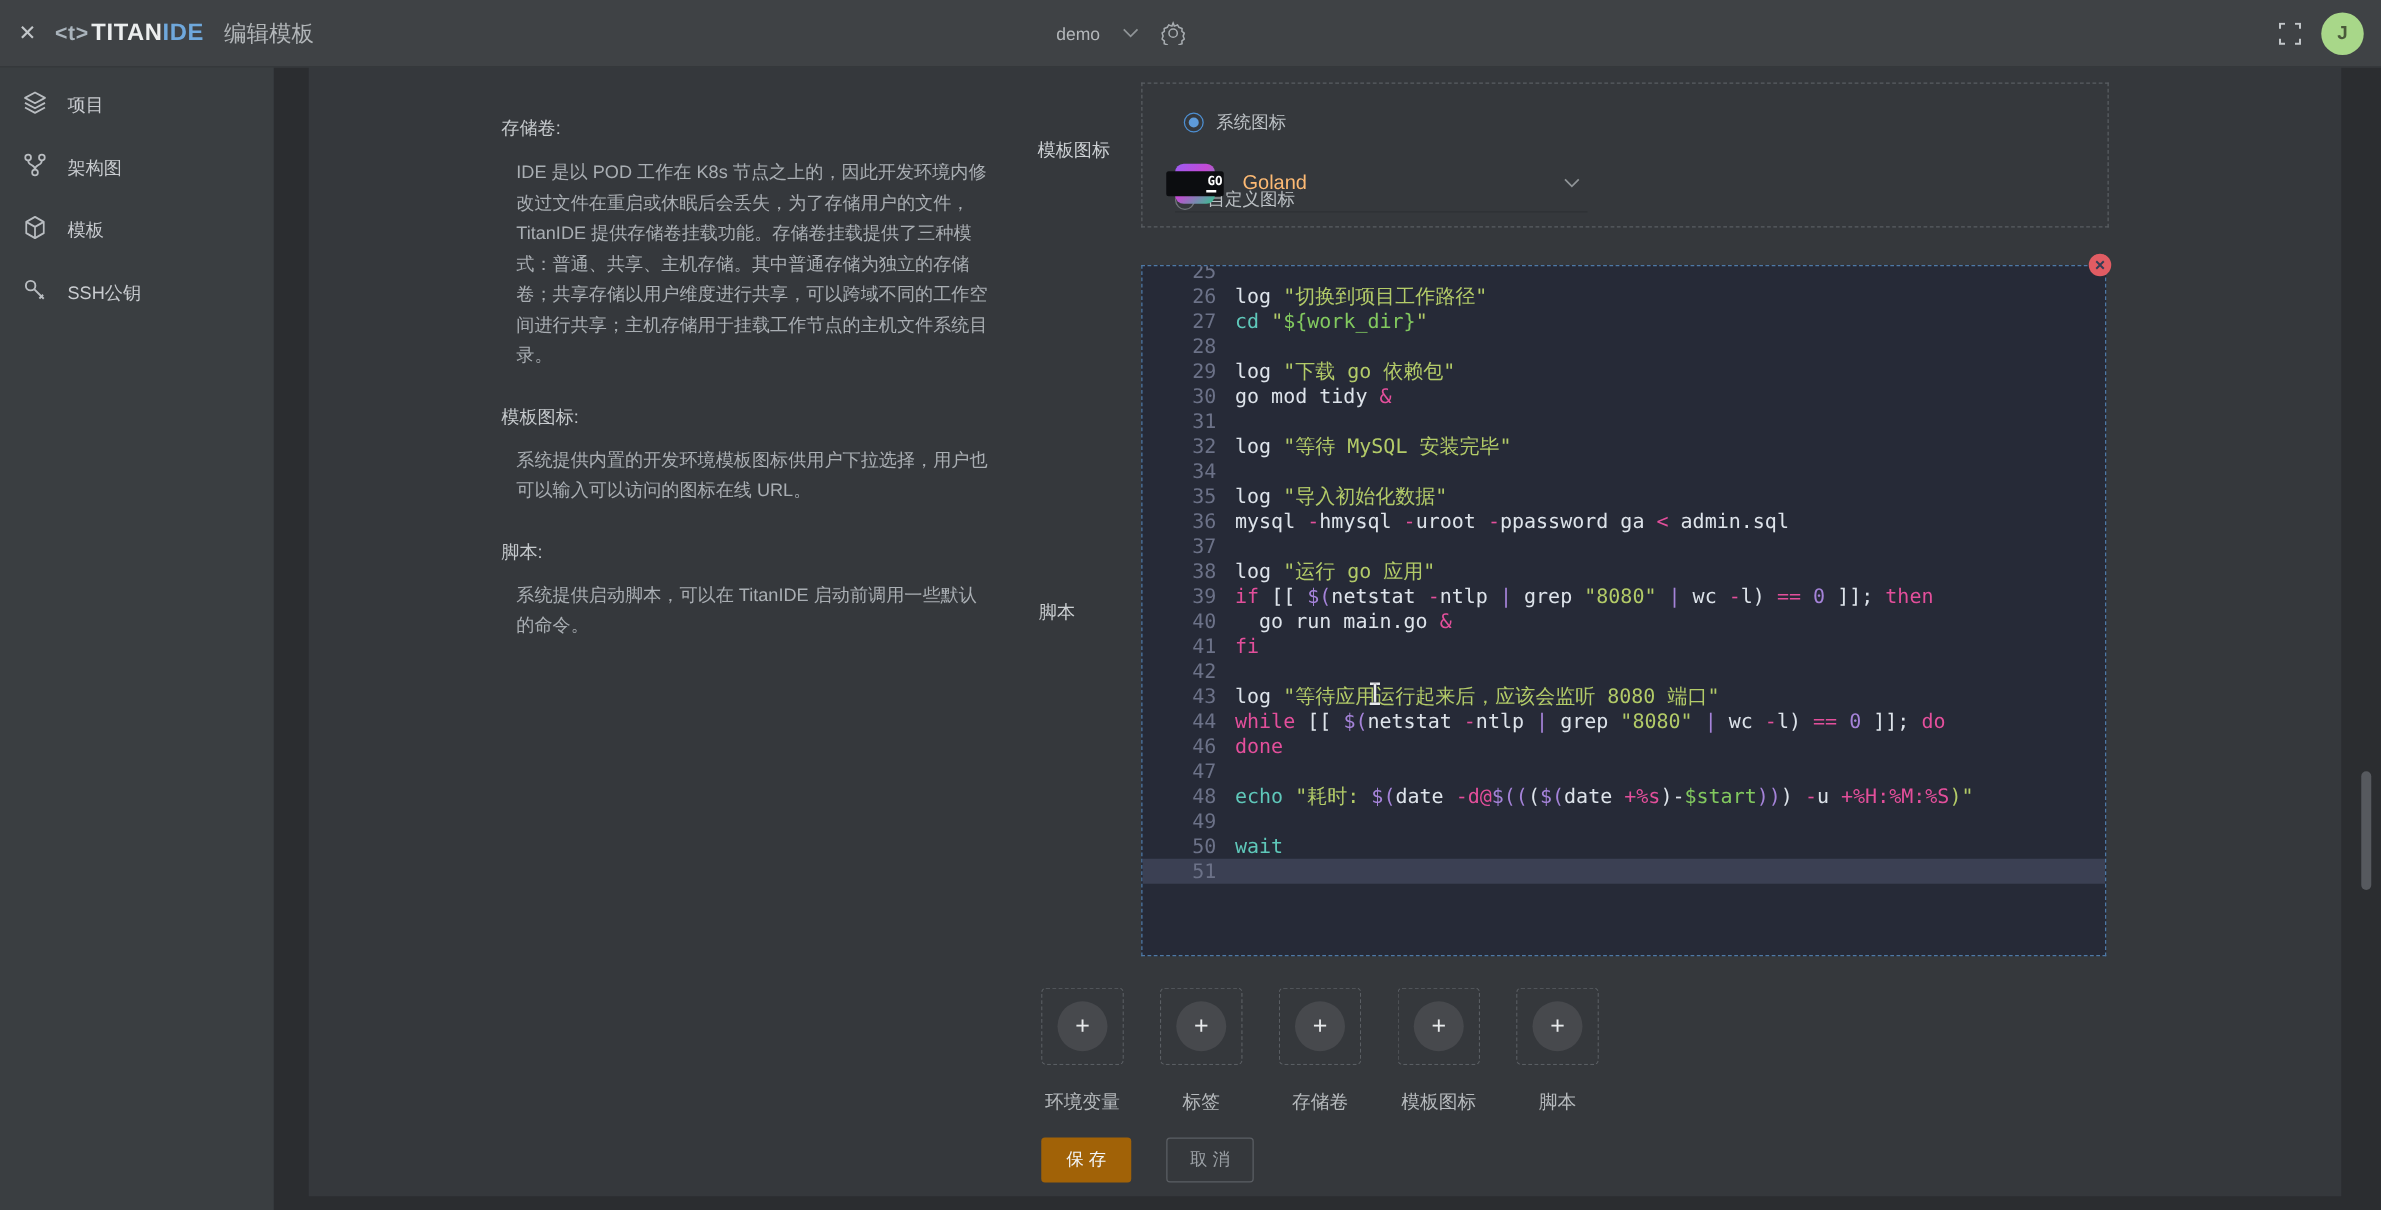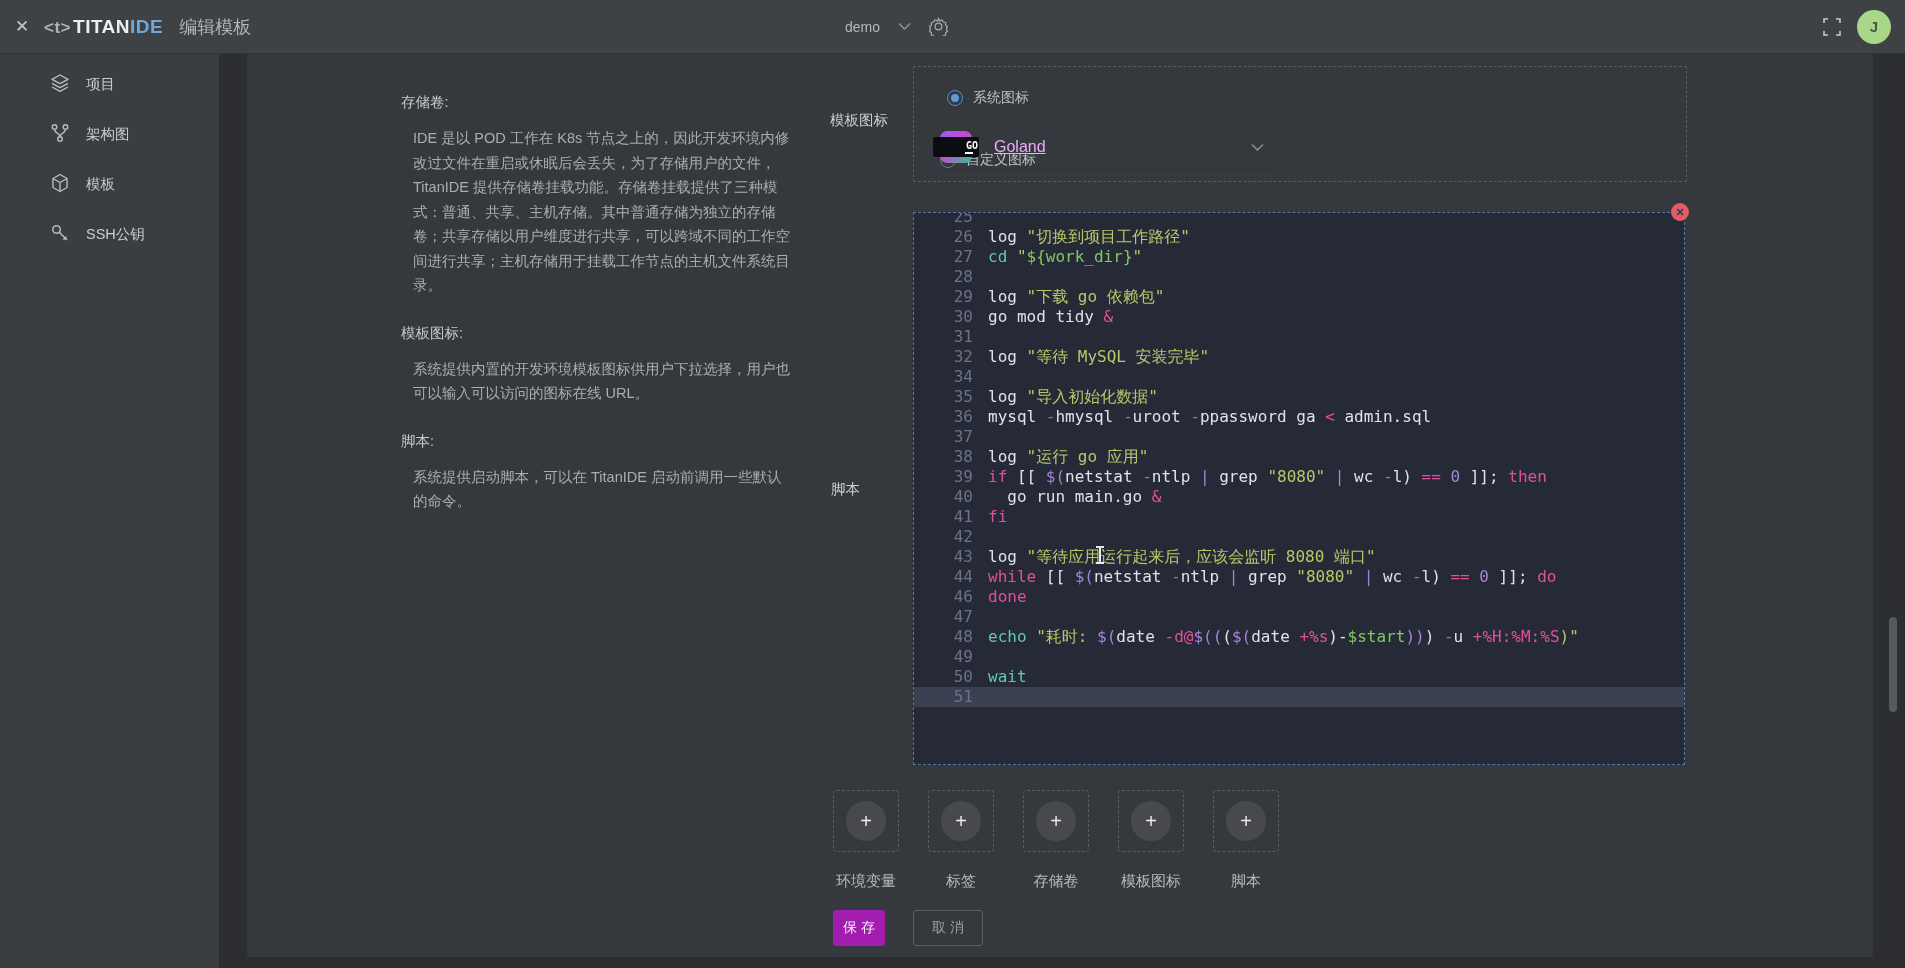--- a/index.html
+++ b/index.html
@@ -16,21 +16,21 @@
   .page-title{color:#b2b6b9;font-size:18px;margin-left:16px;}
   .tb-center{position:absolute;left:845px;top:0;height:53px;display:flex;align-items:center;gap:18px;}
   .ws-name{color:#b4b8bb;font-size:14px;}
   .tb-right{position:absolute;right:14px;top:0;height:53px;display:flex;align-items:center;gap:16px;}
   .avatar{width:34px;height:34px;border-radius:50%;background:#a8d789;color:#4a5a3a;
           display:flex;align-items:center;justify-content:center;font-size:15px;font-weight:bold;}
   .icon-btn{display:flex;align-items:center;justify-content:center;cursor:pointer;}
   
   .sidebar{position:absolute;left:0;top:53px;width:219px;height:915px;background:#3a3e41;z-index:20;}
   .side-item{display:flex;align-items:center;gap:16px;padding:0 0 0 18px;height:50px;color:#c9ccd0;
-             font-size:14.5px;cursor:pointer;margin-left:32px;}
+             font-size:14.5px;cursor:pointer;}
   .side-item svg{flex:0 0 auto;}
   
   .panel{position:absolute;left:247px;top:53px;width:1626px;height:904px;background:#35383c;}
   
   .docs{position:absolute;left:154px;top:40px;width:392px;color:#a9aeb3;}
   .doc-title{color:#c6cacd;font-size:14.5px;margin:0 0 14px 0;}
   .doc-body{font-size:14.5px;line-height:24.5px;margin:0 0 26px 12px;color:#a9aeb3;}
   
   .field-label{position:absolute;color:#cdd1d4;font-size:14.5px;}
   
@@ -45,21 +45,21 @@
   .radio-label{color:#bcc1c5;font-size:14px;}
   .select-row{position:absolute;left:26px;top:58px;width:330px;height:44px;
               border-bottom:1px solid #2e3134;display:flex;align-items:center;gap:22px;cursor:pointer;}
   .go-icon{width:32px;height:32px;border-radius:7px;
            background:linear-gradient(135deg,#9a5cf5 0%,#c44ad4 45%,#31c58d 100%);
            display:flex;align-items:center;justify-content:center;}
   .go-inner{width:20px;height:20px;background:#0c0d10;border-radius:2px;color:#fff;
             font-family:"DejaVu Sans Mono",monospace;font-weight:bold;font-size:10px;
             display:flex;flex-direction:column;align-items:center;justify-content:center;line-height:9px;padding-left:32px;}
   .go-inner .bar{display:block;width:8px;height:2px;background:#fff;margin-top:2px;margin-right:6px;}
-  .select-value{color:#f0abfc;font-size:16px;flex:1;text-decoration:underline;}
+  .select-value{color:#fdba74;font-size:16px;flex:1;}
   
   .editor{position:absolute;left:666px;top:159px;width:772px;height:553px;
           border:1px dashed #4e79a6;background:#262a37;box-sizing:border-box;}
   .editor-clip{position:absolute;left:0;top:0;right:0;bottom:0;overflow:hidden;}
   .code-lines{margin-top:-6px;font-family:"DejaVu Sans Mono",monospace;font-size:16px;}
   .code-line{height:20px;line-height:20px;white-space:pre;}
   .code-line.hl{background:#3b4053;}
   .ln{display:inline-block;width:74px;text-align:right;padding-right:15px;box-sizing:border-box;
       color:#6c7288;}
   .tk-w{color:#dde3ea;} .tk-s{color:#b3cb68;} .tk-p{color:#e34f9b;}
@@ -78,21 +78,21 @@
   .add-item{width:66px;display:flex;flex-direction:column;align-items:center;}
   .add-square{width:66px;height:62px;border:1px dashed #5a5e63;border-radius:4px;background:transparent;
               display:flex;align-items:center;justify-content:center;cursor:pointer;box-sizing:border-box;}
   .plus-circle{width:40px;height:40px;border-radius:50%;background:#47494d;color:#e8eaec;
                font-size:20px;font-weight:300;display:flex;align-items:center;justify-content:center;}
   .add-label{margin-top:20px;color:#b6babd;font-size:15px;white-space:nowrap;}
   
   .actions{position:absolute;left:586px;top:857px;display:flex;gap:28px;}
   .btn{height:36px;border-radius:3px;font-size:14px;display:flex;align-items:center;
        justify-content:center;cursor:pointer;box-sizing:border-box;}
-  .btn-save{width:52px;background:#a21caf;color:#f2f5f8;border:none;}
+  .btn-save{width:72px;background:#a16207;color:#f2f5f8;border:none;}
   .btn-cancel{width:70px;background:transparent;border:1px solid #5b5f64;color:#9ba0a5;}
   
   .scroll-thumb{position:absolute;left:1889px;top:617px;width:8px;height:95px;border-radius:4px;
                 background:#56595e;z-index:25;}
 </style>
 </head>
 <body>
 
 <div class="stage">
 

